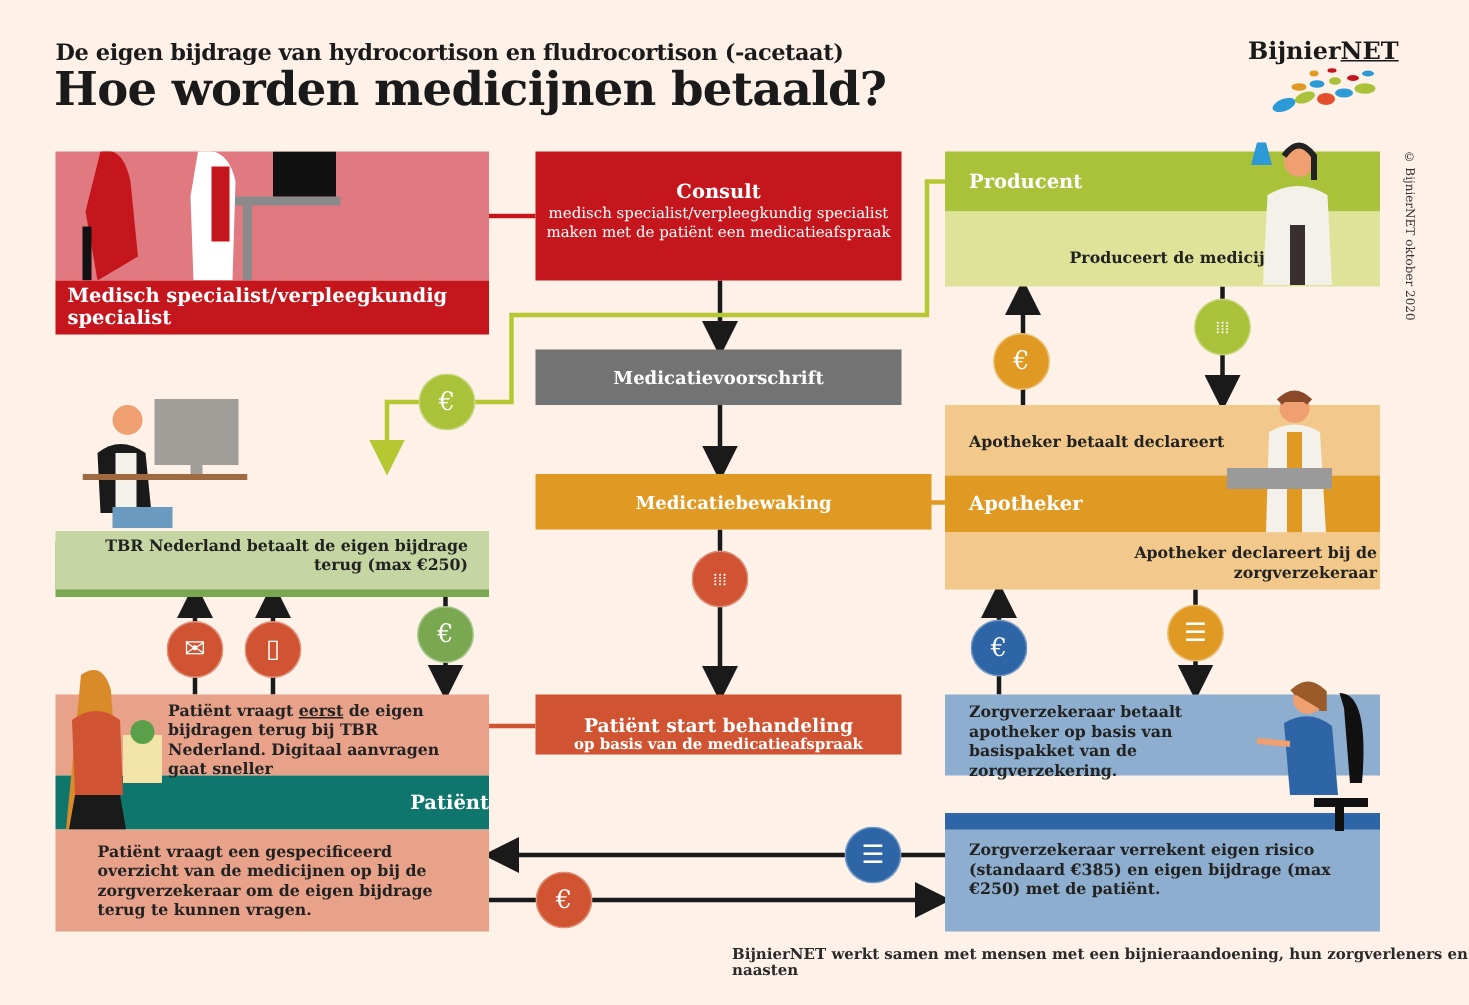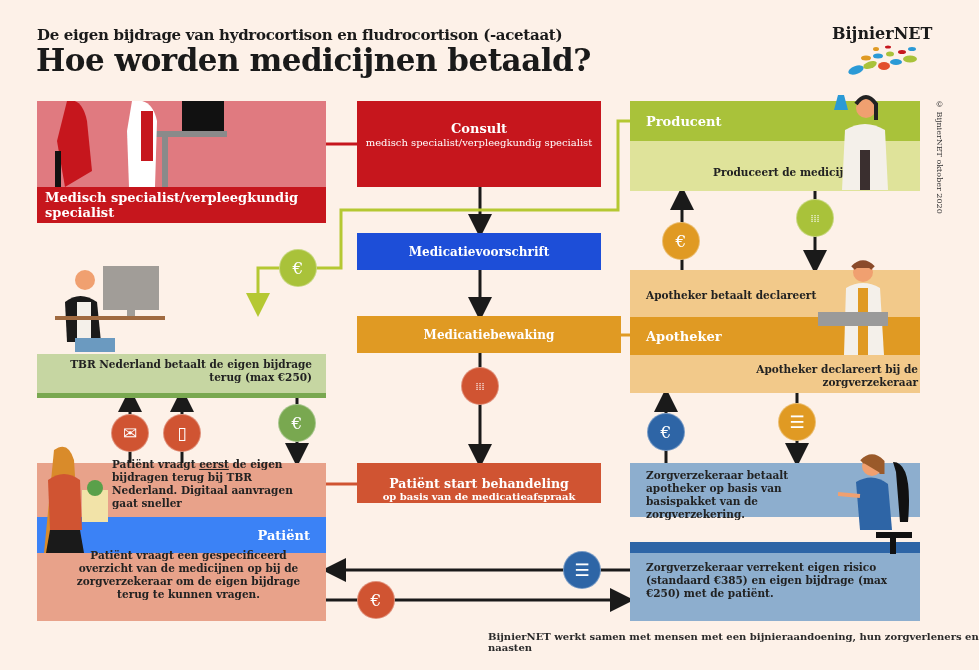--- a/index.html
+++ b/index.html
@@ -3,36 +3,36 @@
 <meta charset="utf-8">
 <style>
   * { box-sizing: border-box; margin: 0; padding: 0; }
   html, body { width: 979px; height: 670px; overflow: hidden; }
   body { background: #fdf1e8; font-family: "DejaVu Serif", "Liberation Serif", serif; position: relative; color: #1a1a1a; }
   .abs { position: absolute; }
 
   .subtitle { left: 37px; top: 26px; font-size: 15px; font-weight: bold; letter-spacing: -0.3px; }
   .title { left: 36px; top: 42px; font-size: 31px; font-weight: bold; letter-spacing: -0.5px; }
   .brand { left: 832px; top: 24px; font-size: 16px; font-weight: bold; }
-  .brand .net { }
+  .brand .net { text-decoration: underline; }
   .copyright { left: 935px; top: 100px; font-size: 8px; writing-mode: vertical-rl; color: #333; }
   .footer { left: 488px; top: 631px; font-size: 10px; font-weight: bold; color: #2a2a2a; }
 
   .box-lbl { color: #fff; font-weight: bold; }
   .txt { font-size: 10.5px; font-weight: bold; line-height: 13px; color: #222; }
 
   
   .ms-top { left: 37px; top: 101px; width: 289px; height: 86px; background: #e07a80; }
   .ms-bar { left: 37px; top: 187px; width: 289px; height: 36px; background: #c6161d; display:flex; align-items:center; padding-left: 8px; font-size: 13px; }
 
   
   .c-consult { left: 357px; top: 101px; width: 244px; height: 86px; background: #c6161d; text-align:center; padding-top: 20px; }
   .c-consult .h { font-size: 13px; }
   .c-consult .s { font-size: 10px; line-height: 13px; font-weight: normal; }
-  .c-voor { left: 357px; top: 233px; width: 244px; height: 37px; background: #1d4ed8; display:flex; align-items:center; justify-content:center; font-size: 12px; }
+  .c-voor { left: 357px; top: 233px; width: 244px; height: 37px; background: #737373; display:flex; align-items:center; justify-content:center; font-size: 12px; }
   .c-bew { left: 357px; top: 316px; width: 264px; height: 37px; background: #e09a23; display:flex; align-items:center; justify-content:center; font-size: 12px; }
   .c-start { left: 357px; top: 463px; width: 244px; height: 40px; background: #d05432; text-align:center; padding-top: 14px; }
   .c-start .h { font-size: 12.5px; line-height: 14px; }
   .c-start .s { font-size: 10px; line-height: 12px; }
 
   
   .pr-top { left: 630px; top: 101px; width: 290px; height: 40px; background: #a9c23a; display:flex; align-items:center; padding-left: 16px; font-size: 13px; }
   .pr-bot { left: 630px; top: 141px; width: 290px; height: 50px; background: #dfe39a; }
   .pr-txt { left: 713px; top: 166px; }
 
@@ -43,24 +43,24 @@
   .ap-t1 { left: 646px; top: 289px; }
   .ap-t2 { left: 728px; top: 363px; text-align: right; width: 190px; }
 
   
   .tbr-bar { left: 37px; top: 317px; width: 289px; height: 37px; background: #79a850; display:flex; align-items:center; justify-content:flex-end; padding-right: 16px; font-size: 13px; margin-top: 44px; }
   .tbr-bot { left: 37px; top: 354px; width: 289px; height: 39px; background: #c6d6a2; }
   .tbr-t { left: 37px; top: 358px; width: 275px; text-align: right; }
 
   
   .pa-top { left: 37px; top: 463px; width: 289px; height: 54px; background: #e8a28a; }
-  .pa-bar { left: 37px; top: 517px; width: 289px; height: 36px; background: #3b82f6; display:flex; align-items:center; justify-content:flex-end; padding-right: 16px; font-size: 13px; }
+  .pa-bar { left: 37px; top: 517px; width: 289px; height: 36px; background: #0f766e; display:flex; align-items:center; justify-content:flex-end; font-size: 13px; }
   .pa-bot { left: 37px; top: 553px; width: 289px; height: 68px; background: #e8a28a; }
-  .pa-t1 { left: 112px; top: 458px; width: 200px; }
-  .pa-t2 { left: 37px; top: 549px; width: 275px; text-align: center; padding-left: 28px; }
+  .pa-t1 { left: 112px; top: 468px; width: 200px; }
+  .pa-t2 { left: 37px; top: 562px; width: 275px; text-align: left; padding-left: 28px; }
 
   
   .zv-top { left: 630px; top: 463px; width: 290px; height: 54px; background: #8daece; }
   .zv-bar { left: 630px; top: 517px; width: 290px; height: 36px; background: #2e65a6; display:flex; align-items:center; padding-left: 16px; font-size: 13px; margin-top: 25px; }
   .zv-bot { left: 630px; top: 553px; width: 290px; height: 68px; background: #8daece; }
   .zv-t1 { left: 646px; top: 469px; width: 200px; }
   .zv-t2 { left: 646px; top: 561px; width: 270px; }
 
   .circle { position: absolute; width: 38px; height: 38px; border-radius: 50%; display:flex; align-items:center; justify-content:center; color: #fff; font-size: 17px; line-height: 1; border: 1px solid rgba(255,255,255,0.35); }
   svg.lines { position: absolute; left: 0; top: 0; }
@@ -134,20 +134,21 @@
     <path d="M95 0 Q115 -4 120 20 L118 86 L92 86 L90 30 Z" fill="#fff"></path>
     <rect x="104" y="10" width="12" height="50" fill="#c6161d"></rect>
     <rect x="18" y="50" width="6" height="36" fill="#111"></rect>
   </svg>
 </div>
 <div class="abs ms-bar box-lbl">Medisch specialist/verpleegkundig specialist</div>
 
 <div class="abs c-consult box-lbl">
   <div class="h">Consult</div>
   <div class="s">medisch specialist/verpleegkundig specialist</div>
+  <div class="s">maken met de patiënt een medicatieafspraak</div>
 </div>
 <div class="abs c-voor box-lbl">Medicatievoorschrift</div>
 <div class="abs c-bew box-lbl">Medicatiebewaking</div>
 <div class="abs c-start box-lbl">
   <div class="h">Patiënt start behandeling</div>
   <div class="s">op basis van de medicatieafspraak</div>
 </div>
 
 <div class="abs pr-top box-lbl">Producent</div>
 <div class="abs pr-bot"></div>

